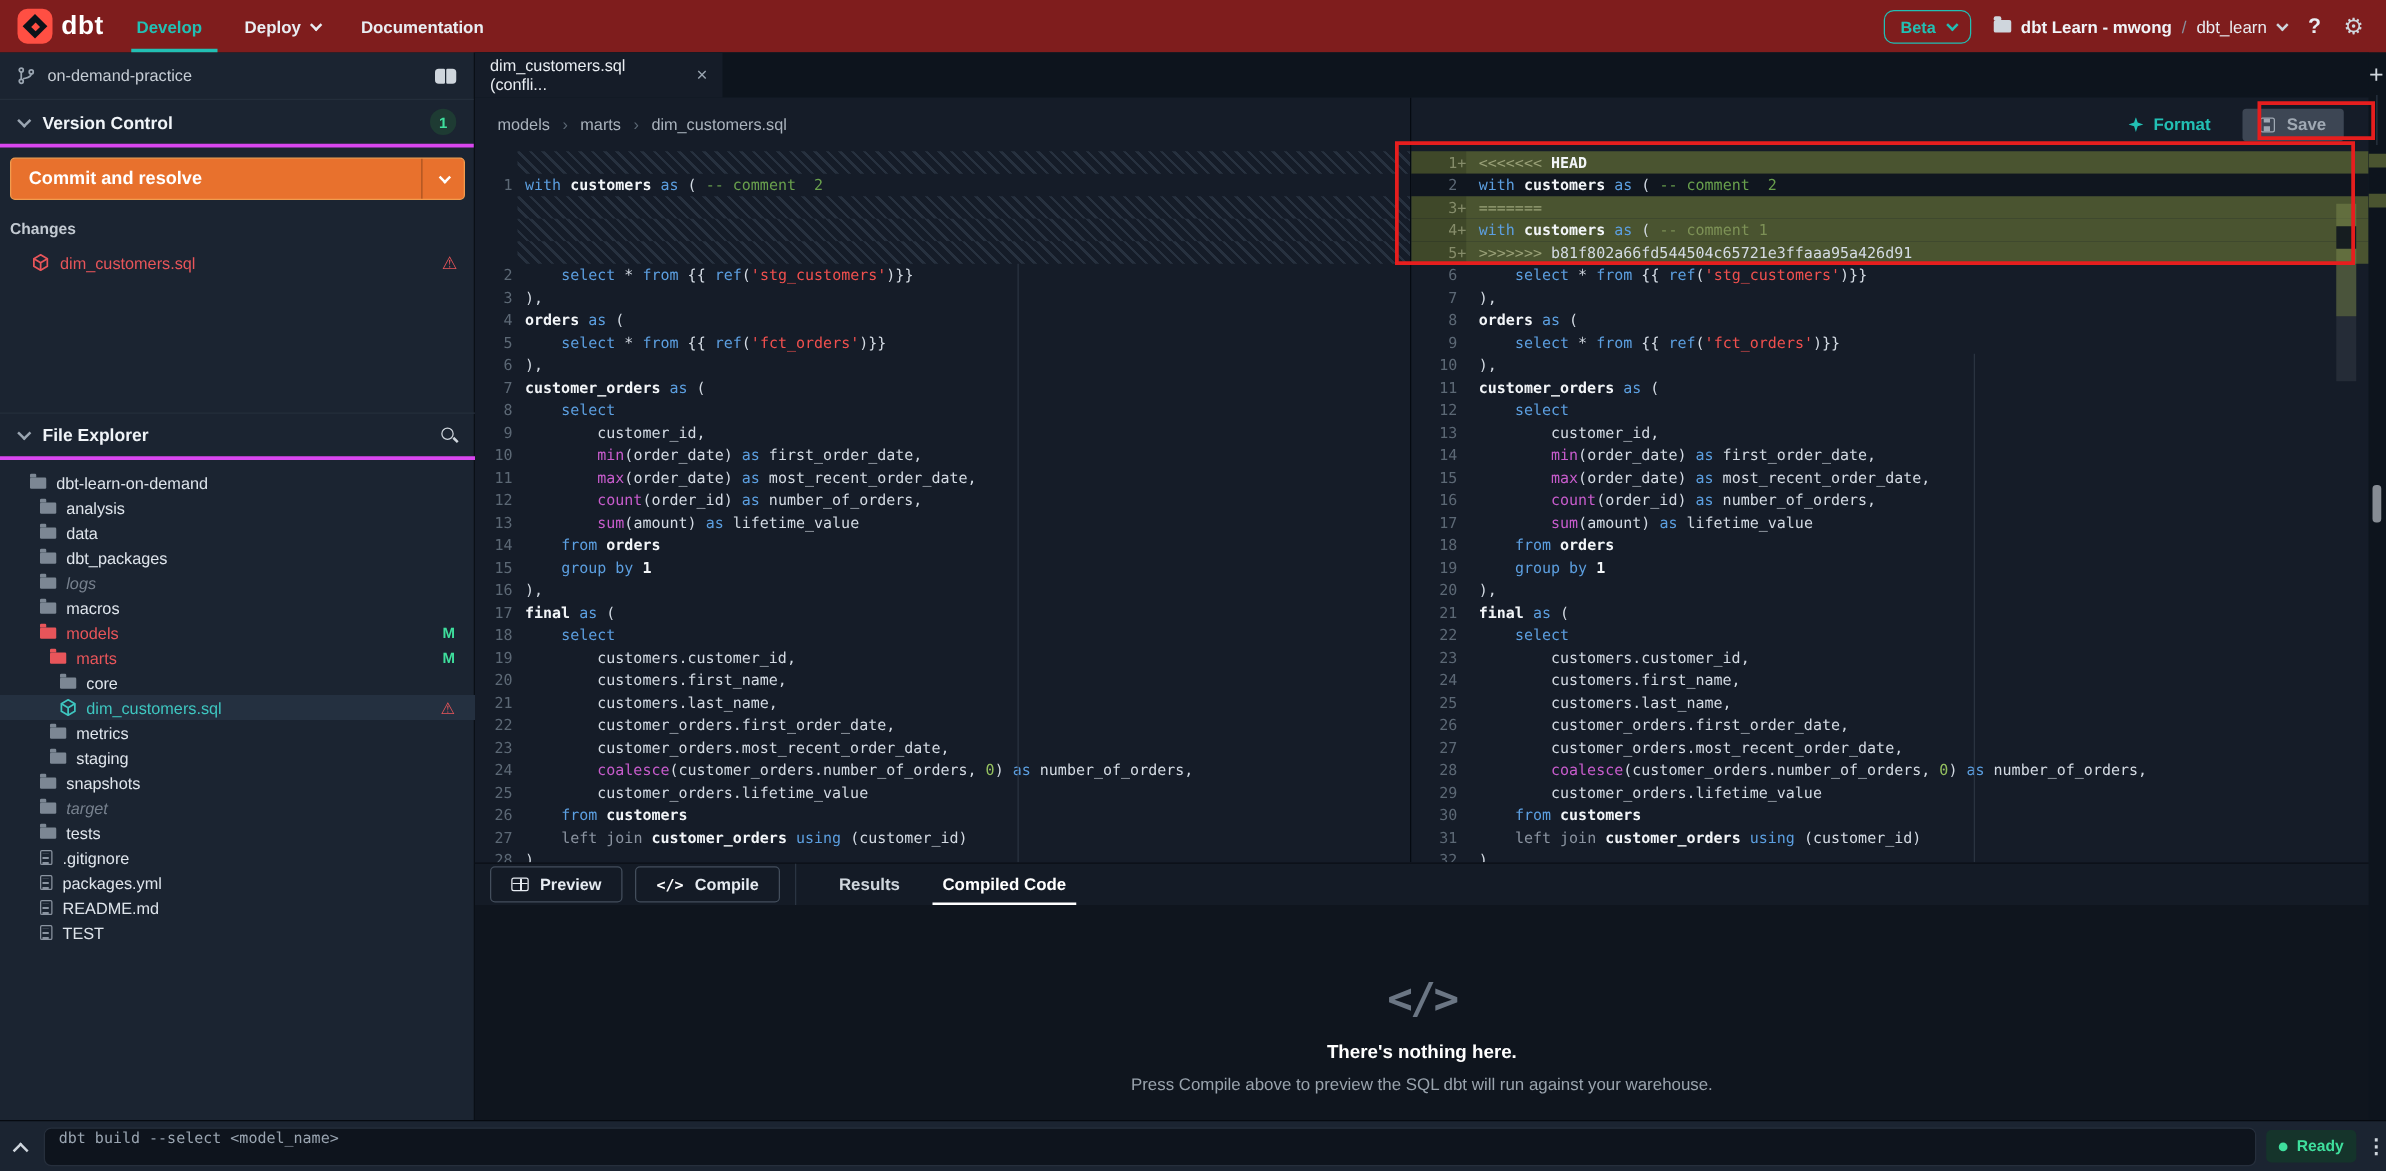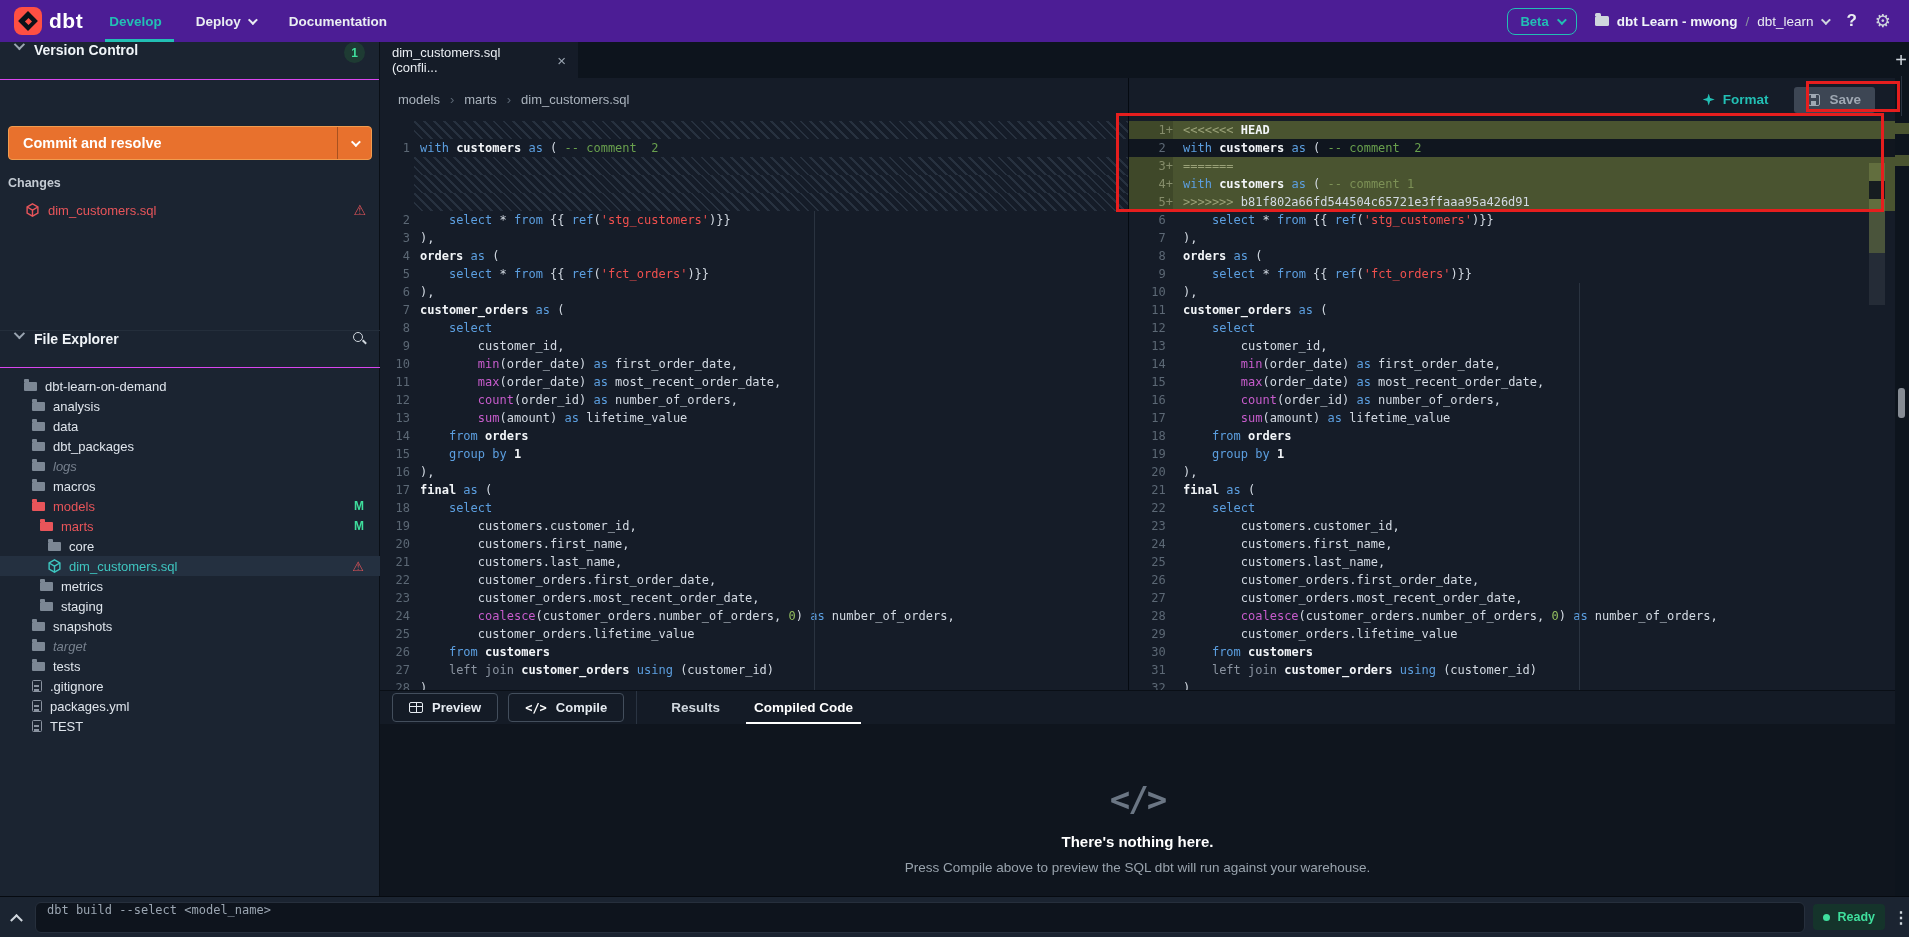--- a/index.html
+++ b/index.html
@@ -1,20 +1,20 @@
 <!DOCTYPE html>
 <html><head>
 <meta charset="utf-8">
 <style>
   * { margin:0; padding:0; box-sizing:border-box; }
   body { background:#0f151e; font-family:"Liberation Sans", sans-serif; }
   .screen { position:relative; width:1909px; height:937px; overflow:hidden; background:#0f151e; color:#dfe5ec; }
 
   
-  .nav { position:absolute; left:0; top:0; width:1909px; height:42px; background:#4c1d95; display:flex; align-items:center; }
+  .nav { position:absolute; left:0; top:0; width:1909px; height:42px; background:#7f1d1d; display:flex; align-items:center; }
   .dbt-mark { position:relative; width:28px; height:28px; margin-left:14px; background:#ff4f43; border-radius:8px; flex:none; }
   .dbt-mark::before { content:""; position:absolute; left:7px; top:7px; width:14px; height:14px; background:#0b1219; transform:rotate(45deg); }
   .dbt-mark::after { content:""; position:absolute; left:11.5px; top:11.5px; width:5px; height:5px; background:#ff4f43; transform:rotate(45deg); }
   .dbt-word { font-size:21px; font-weight:bold; color:#fff; margin-left:7px; letter-spacing:0.5px; }
   .nav-items { display:flex; margin-left:26px; gap:34px; align-items:center; height:100%; }
   .nav-item { font-size:13.5px; font-weight:bold; color:#e9edf2; cursor:pointer; display:flex; align-items:center; gap:7px; height:100%; position:relative;justify-content:center; }
   .nav-item.active { color:#22bfb4; }
   .nav-item.active::after { content:""; position:absolute; left:-4px; right:-12px; bottom:0; height:3px; background:#22bfb4; }
   .chev { width:7px; height:7px; border-right:2px solid currentColor; border-bottom:2px solid currentColor; transform:rotate(45deg) translateY(-2px); display:inline-block; }
   .nav-right { margin-left:auto; display:flex; align-items:center; gap:18px; padding-right:18px; }
@@ -29,21 +29,21 @@
   .help-q { font-size:17px; font-weight:bold; color:#e9edf2; }
   .gear { font-size:18px; color:#cfd6dd; }
 
   
   .sidebar { position:absolute; left:0; top:42px; width:380px; height:854px; background:#1b2431; border-right:1px solid #0a0f16; }
   .branch-row { height:38px; display:flex; align-items:center; padding:0 14px; border-bottom:1px solid #242e3b; gap:10px; }
   .branch-label { font-size:13px; color:#c6cdd5; }
   .book-ic { margin-left:auto; width:17px; height:12px; display:flex; gap:1px; }
   .book-ic i { flex:1; background:#cfd6dd; border-radius:1px 3px 3px 1px; }
   .book-ic i:first-child { border-radius:3px 1px 1px 3px; }
-  .sect-head { height:38px; display:flex; padding:0 14px; gap:12px; border-bottom:1px solid #d946ef; }
+  .sect-head { height:38px; display:flex; align-items:center; padding:0 14px; gap:12px; border-bottom:3px solid #d946ef; }
   .sect-title { font-size:14px; font-weight:bold; color:#f0f4f8; }
   .schev { width:8px; height:8px; border-right:2px solid #9aa5b1; border-bottom:2px solid #9aa5b1; transform:rotate(45deg) translateY(-2px); }
   .vc-badge { margin-left:auto; width:21px; height:21px; border-radius:50%; background:#1e3b33; color:#3fdf9d; font-size:12px; font-weight:bold; display:flex; align-items:center; justify-content:center; }
   .commit-btn { position:absolute; left:8px; top:84px; width:364px; height:34px; background:#e8712d; border:1px solid #f19c4f; border-radius:4px; display:flex; align-items:center; color:#fff; font-size:14.5px; font-weight:bold; }
   .commit-label { padding-left:14px; }
   .commit-split { margin-left:auto; width:34px; height:100%; border-left:1px solid rgba(0,0,0,.28); display:flex; align-items:center; justify-content:center; }
   .commit-split .chev { border-color:#fff; }
   .changes-label { position:absolute; left:8px; top:134px; font-size:12.5px; font-weight:bold; color:#c3cad2; }
   .changed-row { position:absolute; left:0; top:156px; width:380px; height:24px; display:flex; align-items:center; padding:0 14px 0 26px; gap:9px; }
   .changed-name { font-size:13px; color:#e8555a; }
@@ -173,20 +173,35 @@
         <span class="acct-sep">/</span>
         <span class="acct-proj">dbt_learn</span>
         <span class="chev" style="color:#cfd6dd"></span>
       </div>
       <span class="help-q">?</span>
       <span class="gear">⚙</span>
     </div>
   </div>
 
   <div class="sidebar">
+    <div class="branch-row">
+      <svg width="14" height="15" viewBox="0 0 14 15">
+          <g stroke="#9aa5b1" stroke-width="1.4" fill="none">
+            <circle cx="3" cy="3" r="1.6"></circle>
+            <circle cx="3" cy="12" r="1.6"></circle>
+            <circle cx="11" cy="4.5" r="1.6"></circle>
+            <path d="M3 4.6v5.8 M11 6.1c0 2.6-3.5 3-6.5 4"></path>
+          </g>
+        </svg>
+      <span class="branch-label">on-demand-practice</span>
+      <span class="book-ic">
+          <i></i>
+          <i></i>
+        </span>
+    </div>
 
     <div class="sect-head">
       <span class="schev"></span>
       <span class="sect-title">Version Control</span>
       <span class="vc-badge">1</span>
     </div>
 
     <div class="commit-btn">
       <span class="commit-label">Commit and resolve</span>
       <span class="commit-split">
@@ -283,20 +298,24 @@
           <span class="fo"></span>
           <span class="lbl">tests</span>
         </div>
         <div class="trow" style="padding-left: 32px;">
           <span class="fdoc"></span>
           <span class="lbl">.gitignore</span>
         </div>
         <div class="trow" style="padding-left: 32px;">
           <span class="fdoc"></span>
           <span class="lbl">packages.yml</span>
+        </div>
+        <div class="trow" style="padding-left: 32px;">
+          <span class="fdoc"></span>
+          <span class="lbl">README.md</span>
         </div>
         <div class="trow" style="padding-left: 32px;">
           <span class="fdoc"></span>
           <span class="lbl">TEST</span>
         </div>
       </div>
   </div>
 
   <div class="editor">
     <div class="tabstrip">

